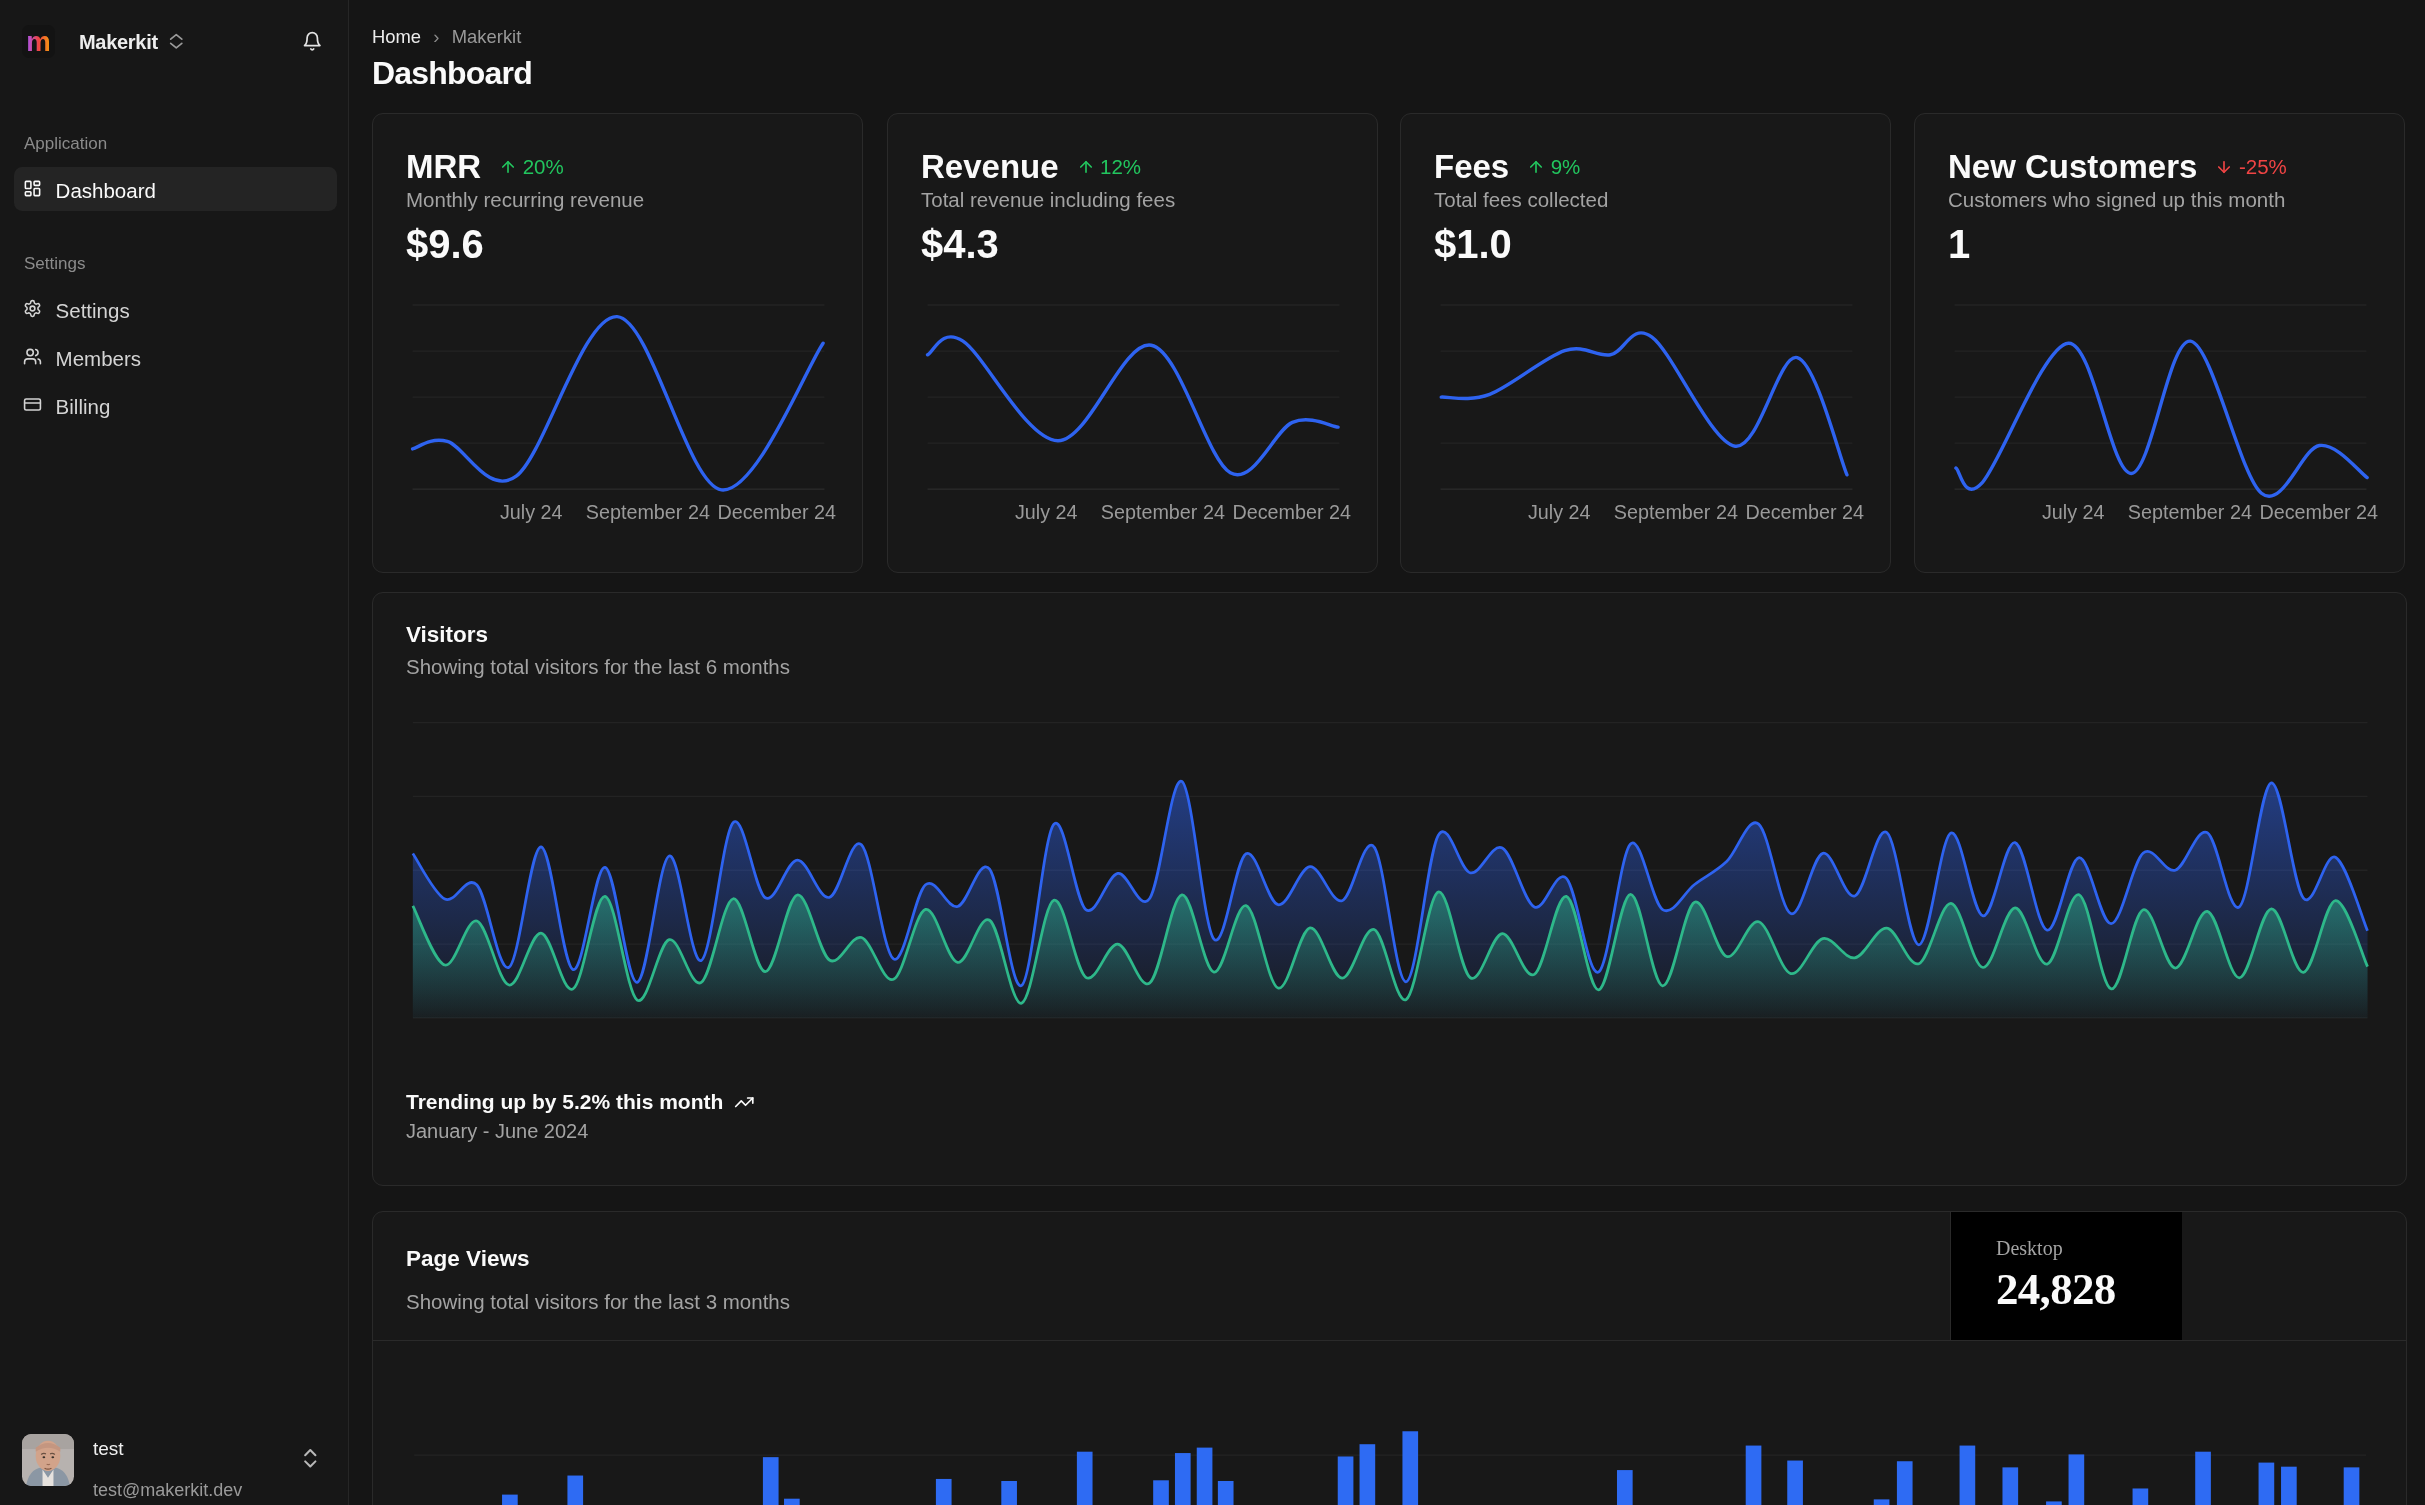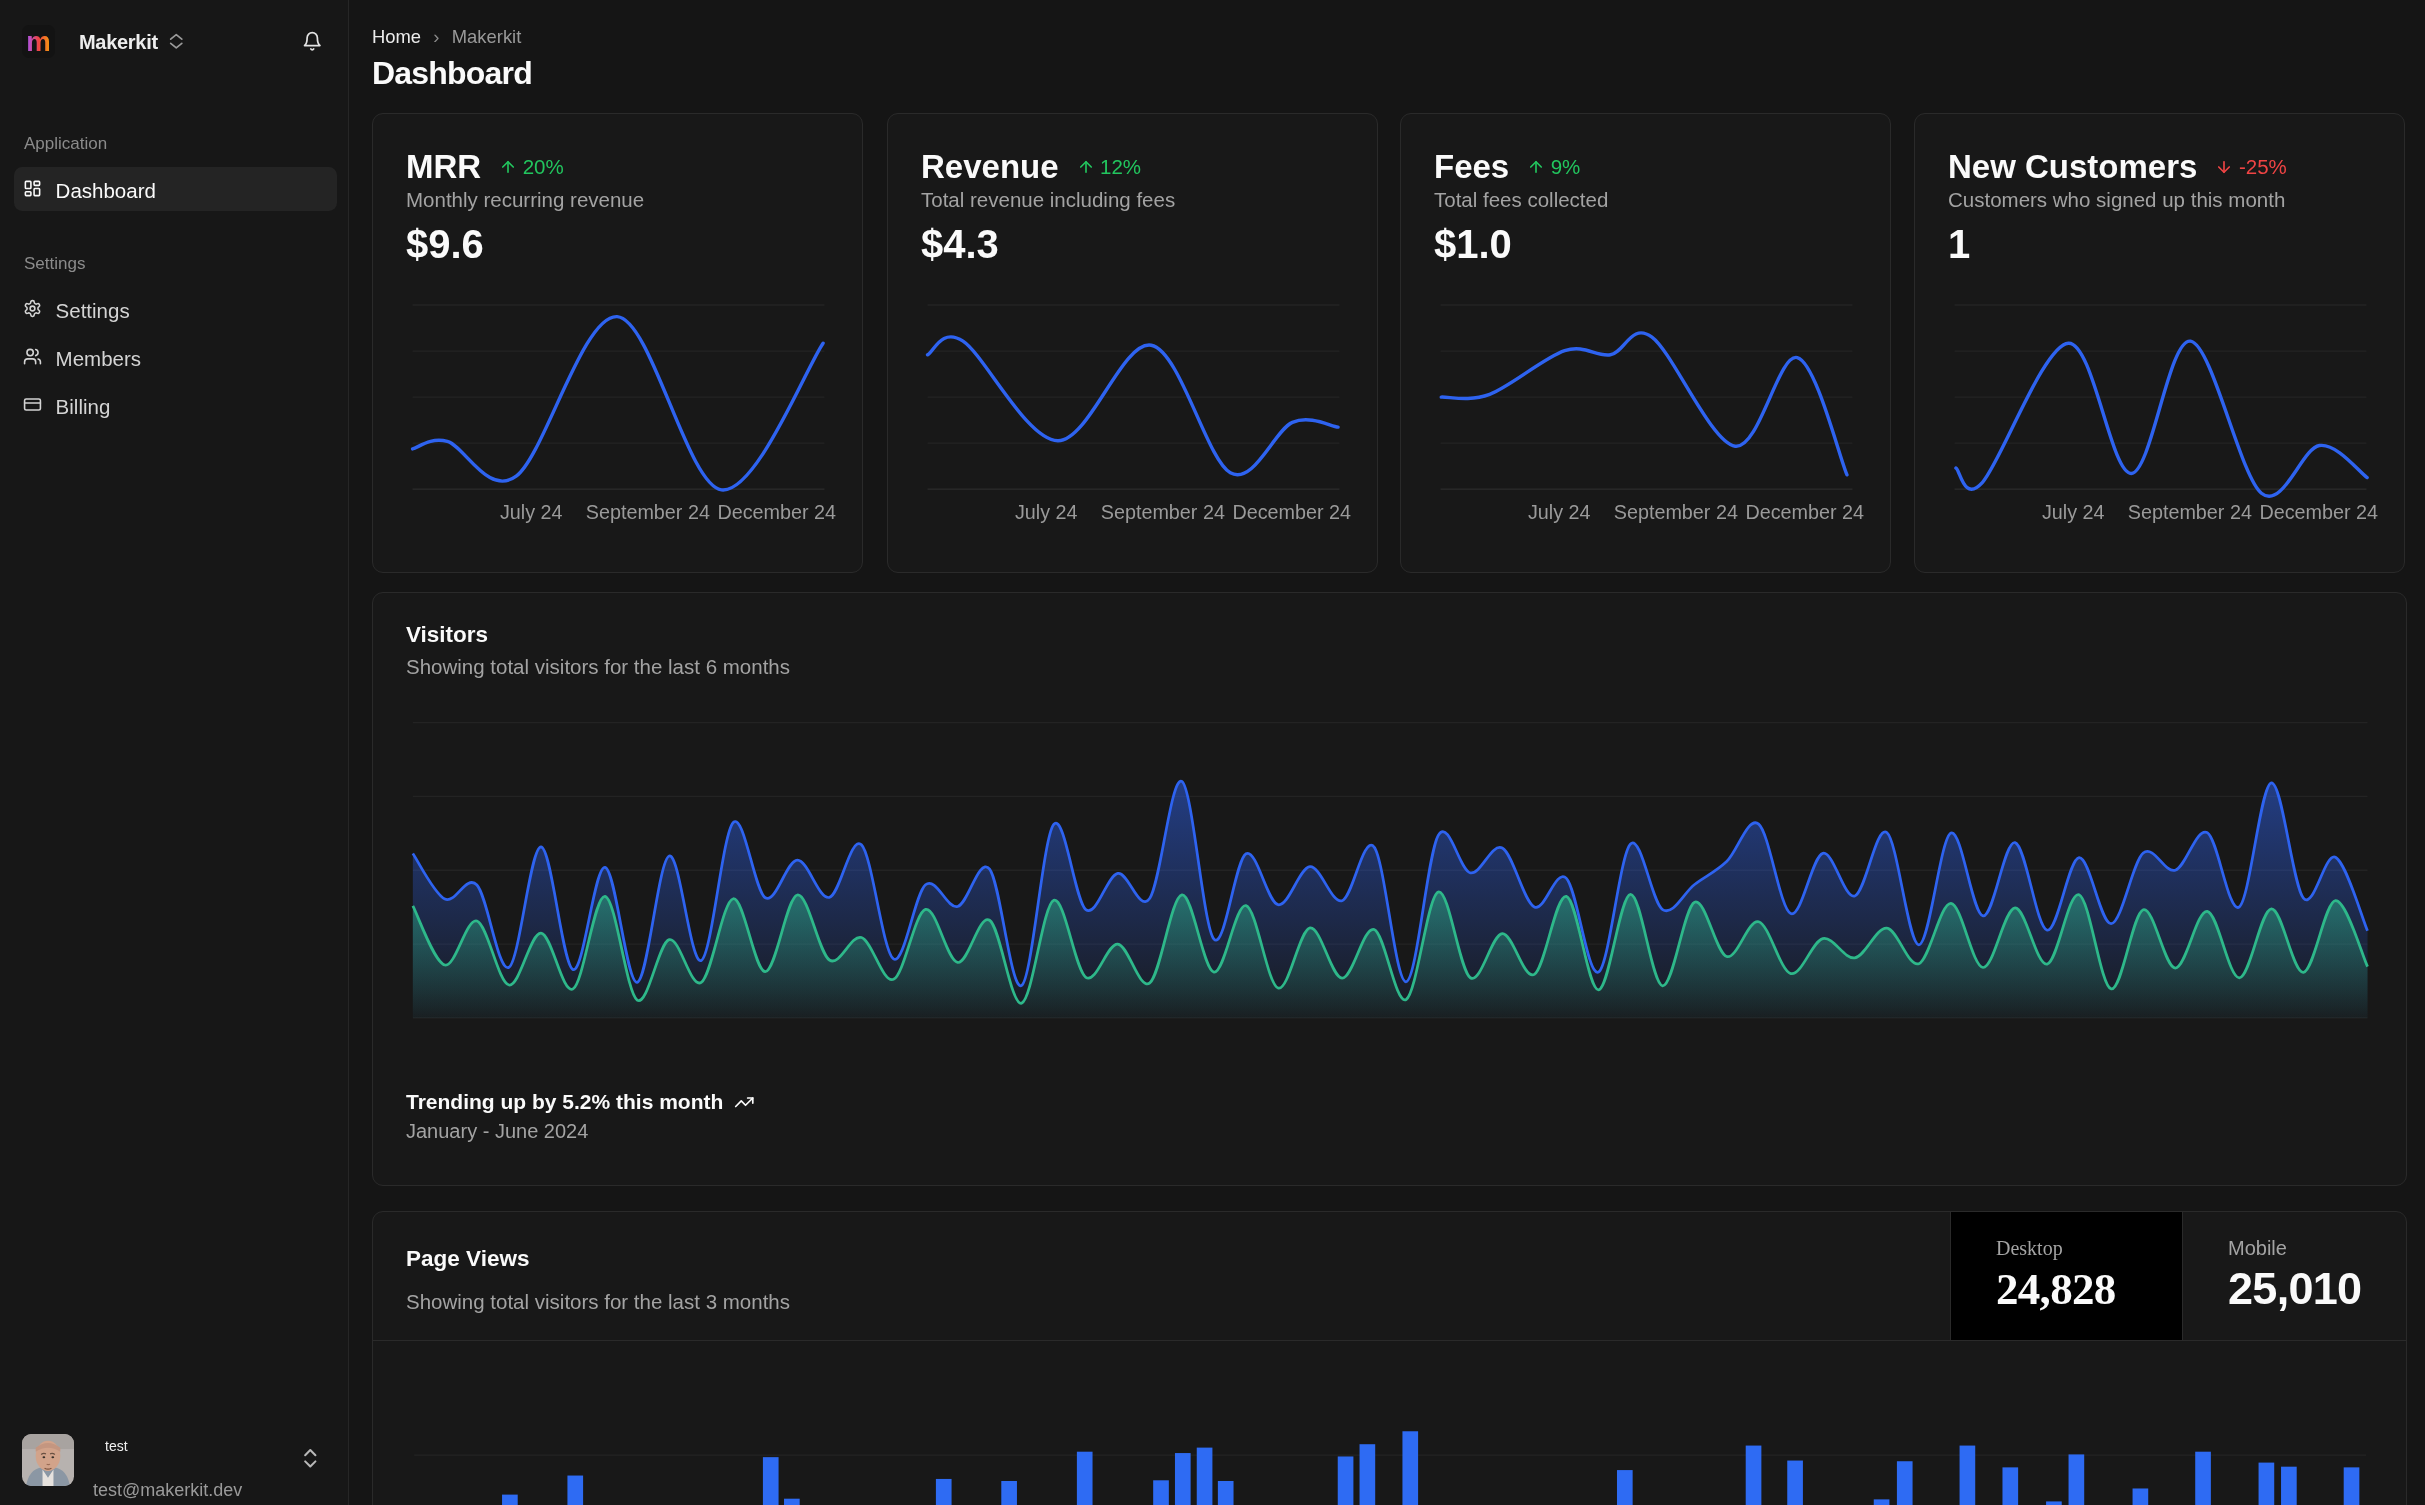--- a/index.html
+++ b/index.html
@@ -13,21 +13,21 @@
 .brand { position:absolute; left:79px; top:31px; font-size:20px; font-weight:700; color:#ededed; letter-spacing:-0.3px; }
 .brand-chev { position:absolute; left:166px; top:31px; color:#9a9a9a; }
 .bell { position:absolute; left:302px; top:31px; color:#e3e3e3; }
 .sec-label { position:absolute; left:24px; font-size:17px; color:#8b8b8b; }
 .nav-item { position:absolute; left:13.6px; width:323px; height:44px; border-radius:8.2px;
   font-size:20.5px; color:#d4d4d4; }
 .nav-item.active { background:#242424; color:#fafafa; }
 .nav-item .icon { position:absolute; left:9.6px; top:12.3px; }
 .nav-item span { position:absolute; left:42px; top:11.6px; }
 .user { position:absolute; left:22px; top:1434px; }
-.uname { position:absolute; left:93px; top:1438px; font-size:14px; color:#f0f0f0;margin-left:12px; }
+.uname { position:absolute; left:93px; top:1438px; font-size:19px; color:#f0f0f0; }
 .umail { position:absolute; left:93px; top:1464px; font-size:18px; color:#9a9a9a;margin-top:16px; }
 .uchev { position:absolute; left:298px; top:1446px; color:#b8b8b8; }
 
 #main { position:absolute; left:349px; top:0; width:2076px; height:1505px; }
 .crumb { position:absolute; left:23px; top:26px; font-size:18.4px; color:#ececec; }
 .crumb .sep { color:#8a8a8a; padding:0 12.3px; }
 .crumb .cur { color:#999999; }
 .h1 { position:absolute; left:23px; top:55px; font-size:32px; font-weight:700; letter-spacing:-0.8px; }
 .card { position:absolute; background:#181818; border:1.4px solid #2a2a2a; border-radius:11px; overflow:hidden; }
 .stat { top:113px; width:491px; height:460px; }
@@ -263,24 +263,20 @@
         </svg>
     </div>
     <div class="trend-sub">January - June 2024</div>
   </div>
   <div class="card" id="pviews">
     <div class="card-title" style="top:34px;">Page Views</div>
     <div class="card-sub" style="top:78px;">Showing total visitors for the last 3 months</div>
     <div class="pv-box" id="pv-desktop">
         <div class="pv-label">Desktop</div>
         <div class="pv-num">24,828</div>
-      </div>
-    <div class="pv-box" id="pv-mobile">
-        <div class="pv-label">Mobile</div>
-        <div class="pv-num">25,010</div>
       </div>
     <div class="hdr-border"></div>
     <svg width="2033" height="252" viewBox="0 188 2980 370" style="position:absolute;left:0;top:128px;">
       <line x1="58" x2="2924" y1="357" y2="357" stroke="rgba(255,255,255,0.05)" stroke-width="2"></line>
       <rect x="187" y="415" width="23" height="55" fill="#2e6bf3"></rect>
 <rect x="283" y="387" width="23" height="83" fill="#2e6bf3"></rect>
 <rect x="570" y="360" width="23" height="110" fill="#2e6bf3"></rect>
 <rect x="601" y="421" width="23" height="49" fill="#2e6bf3"></rect>
 <rect x="824" y="392" width="23" height="78" fill="#2e6bf3"></rect>
 <rect x="920" y="395" width="23" height="75" fill="#2e6bf3"></rect>

